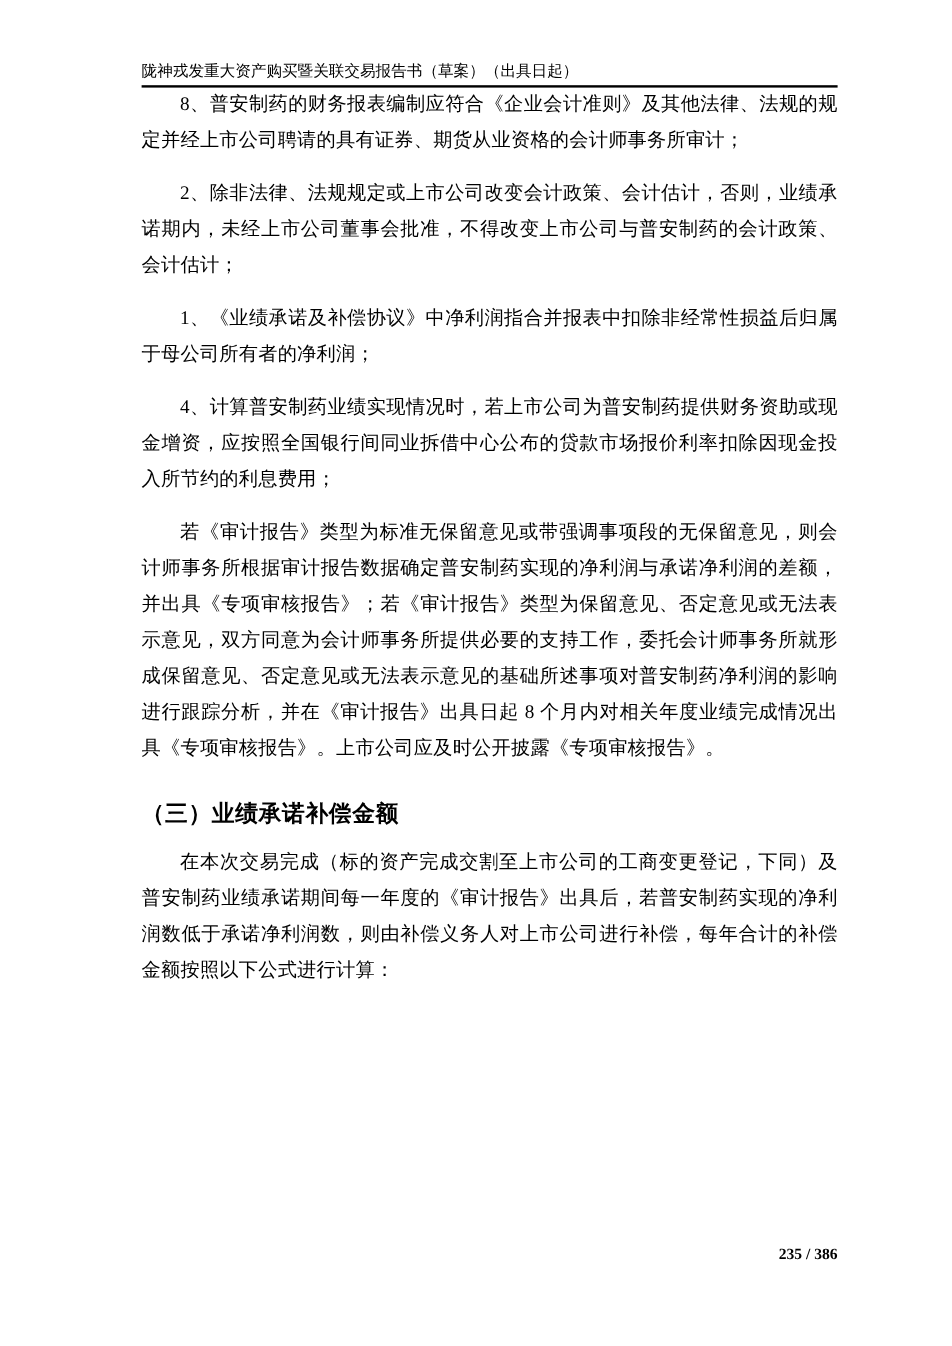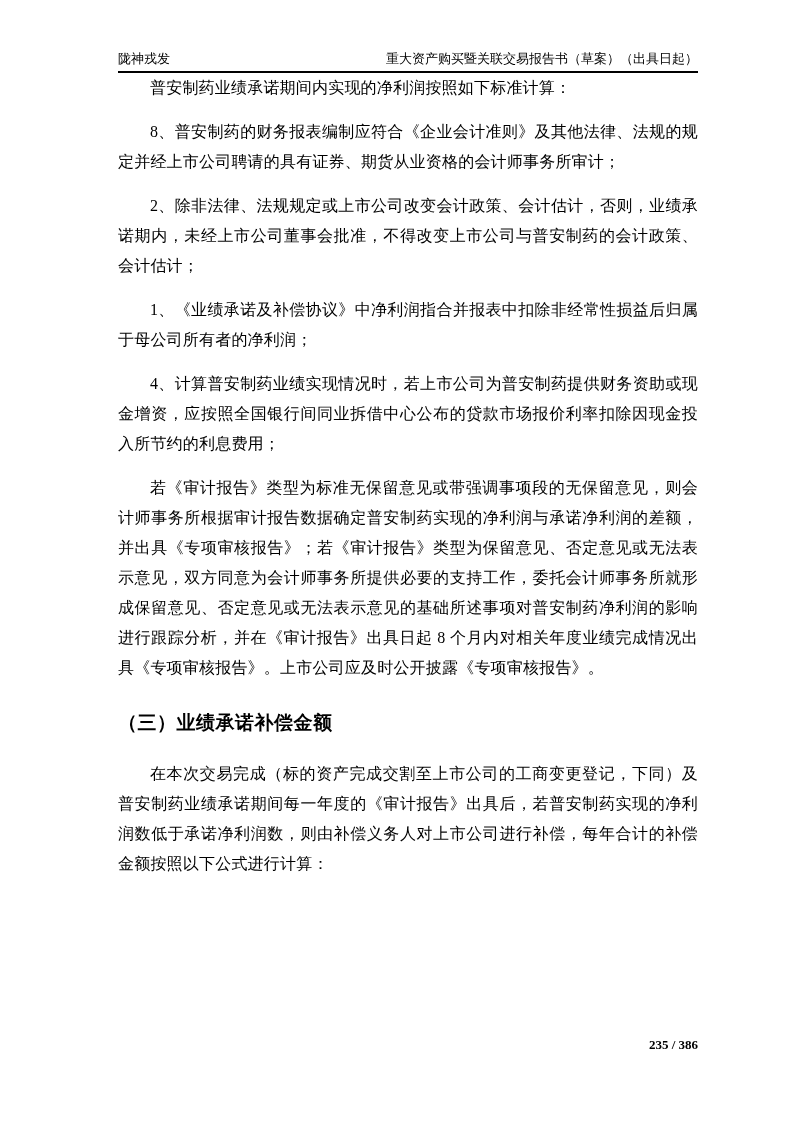--- a/index.html
+++ b/index.html
@@ -9,39 +9,39 @@
     width: 793px;
     height: 1122px;
     background: #ffffff;
     color: #000000;
     font-family: "Liberation Serif", "DejaVu Serif", serif;
     padding: 50px 95px 0 118px;
     overflow: hidden;
   }
   .header {
     display: flex;
-    justify-content: space-between;
+    justify-content: flex-start;
     align-items: flex-end;
     font-size: 13px;
     line-height: 17px;
     border-bottom: 2px solid #000000;
     padding-bottom: 4px;
   }
   .header span { white-space: nowrap; }
   .sec-heading {
     font-size: 19px;
     font-weight: bold;
     line-height: 26px;
     margin-top: 32px;
     margin-bottom: 21px;
     letter-spacing: 0.5px;
   }
   .sec-heading.second {
     margin-top: 27px;
-    margin-bottom: 23px;
+    margin-bottom: 12px;
     font-family: Liberation Serif, serif;
   }
   .content p {
     font-size: 16px;
     line-height: 30px;
     text-align: justify;
     text-indent: 2em;
     margin-bottom: 14px;
     letter-spacing: 0.2px;
   }
@@ -60,21 +60,20 @@
 <div class="page">
 
   <div class="header">
     <span>陇神戎发</span>
     <span>重大资产购买暨关联交易报告书（草案）（出具日起）</span>
   </div>
 
   <div class="content">
 
 
-    <p>普安制药业绩承诺期间内实现的净利润按照如下标准计算：</p>
 
     <p>8、普安制药的财务报表编制应符合《企业会计准则》及其他法律、法规的规定并经上市公司聘请的具有证券、期货从业资格的会计师事务所审计；</p>
 
     <p>2、除非法律、法规规定或上市公司改变会计政策、会计估计，否则，业绩承诺期内，未经上市公司董事会批准，不得改变上市公司与普安制药的会计政策、会计估计；</p>
 
     <p>1、《业绩承诺及补偿协议》中净利润指合并报表中扣除非经常性损益后归属于母公司所有者的净利润；</p>
 
     <p>4、计算普安制药业绩实现情况时，若上市公司为普安制药提供财务资助或现金增资，应按照全国银行间同业拆借中心公布的贷款市场报价利率扣除因现金投入所节约的利息费用；</p>
 
 

